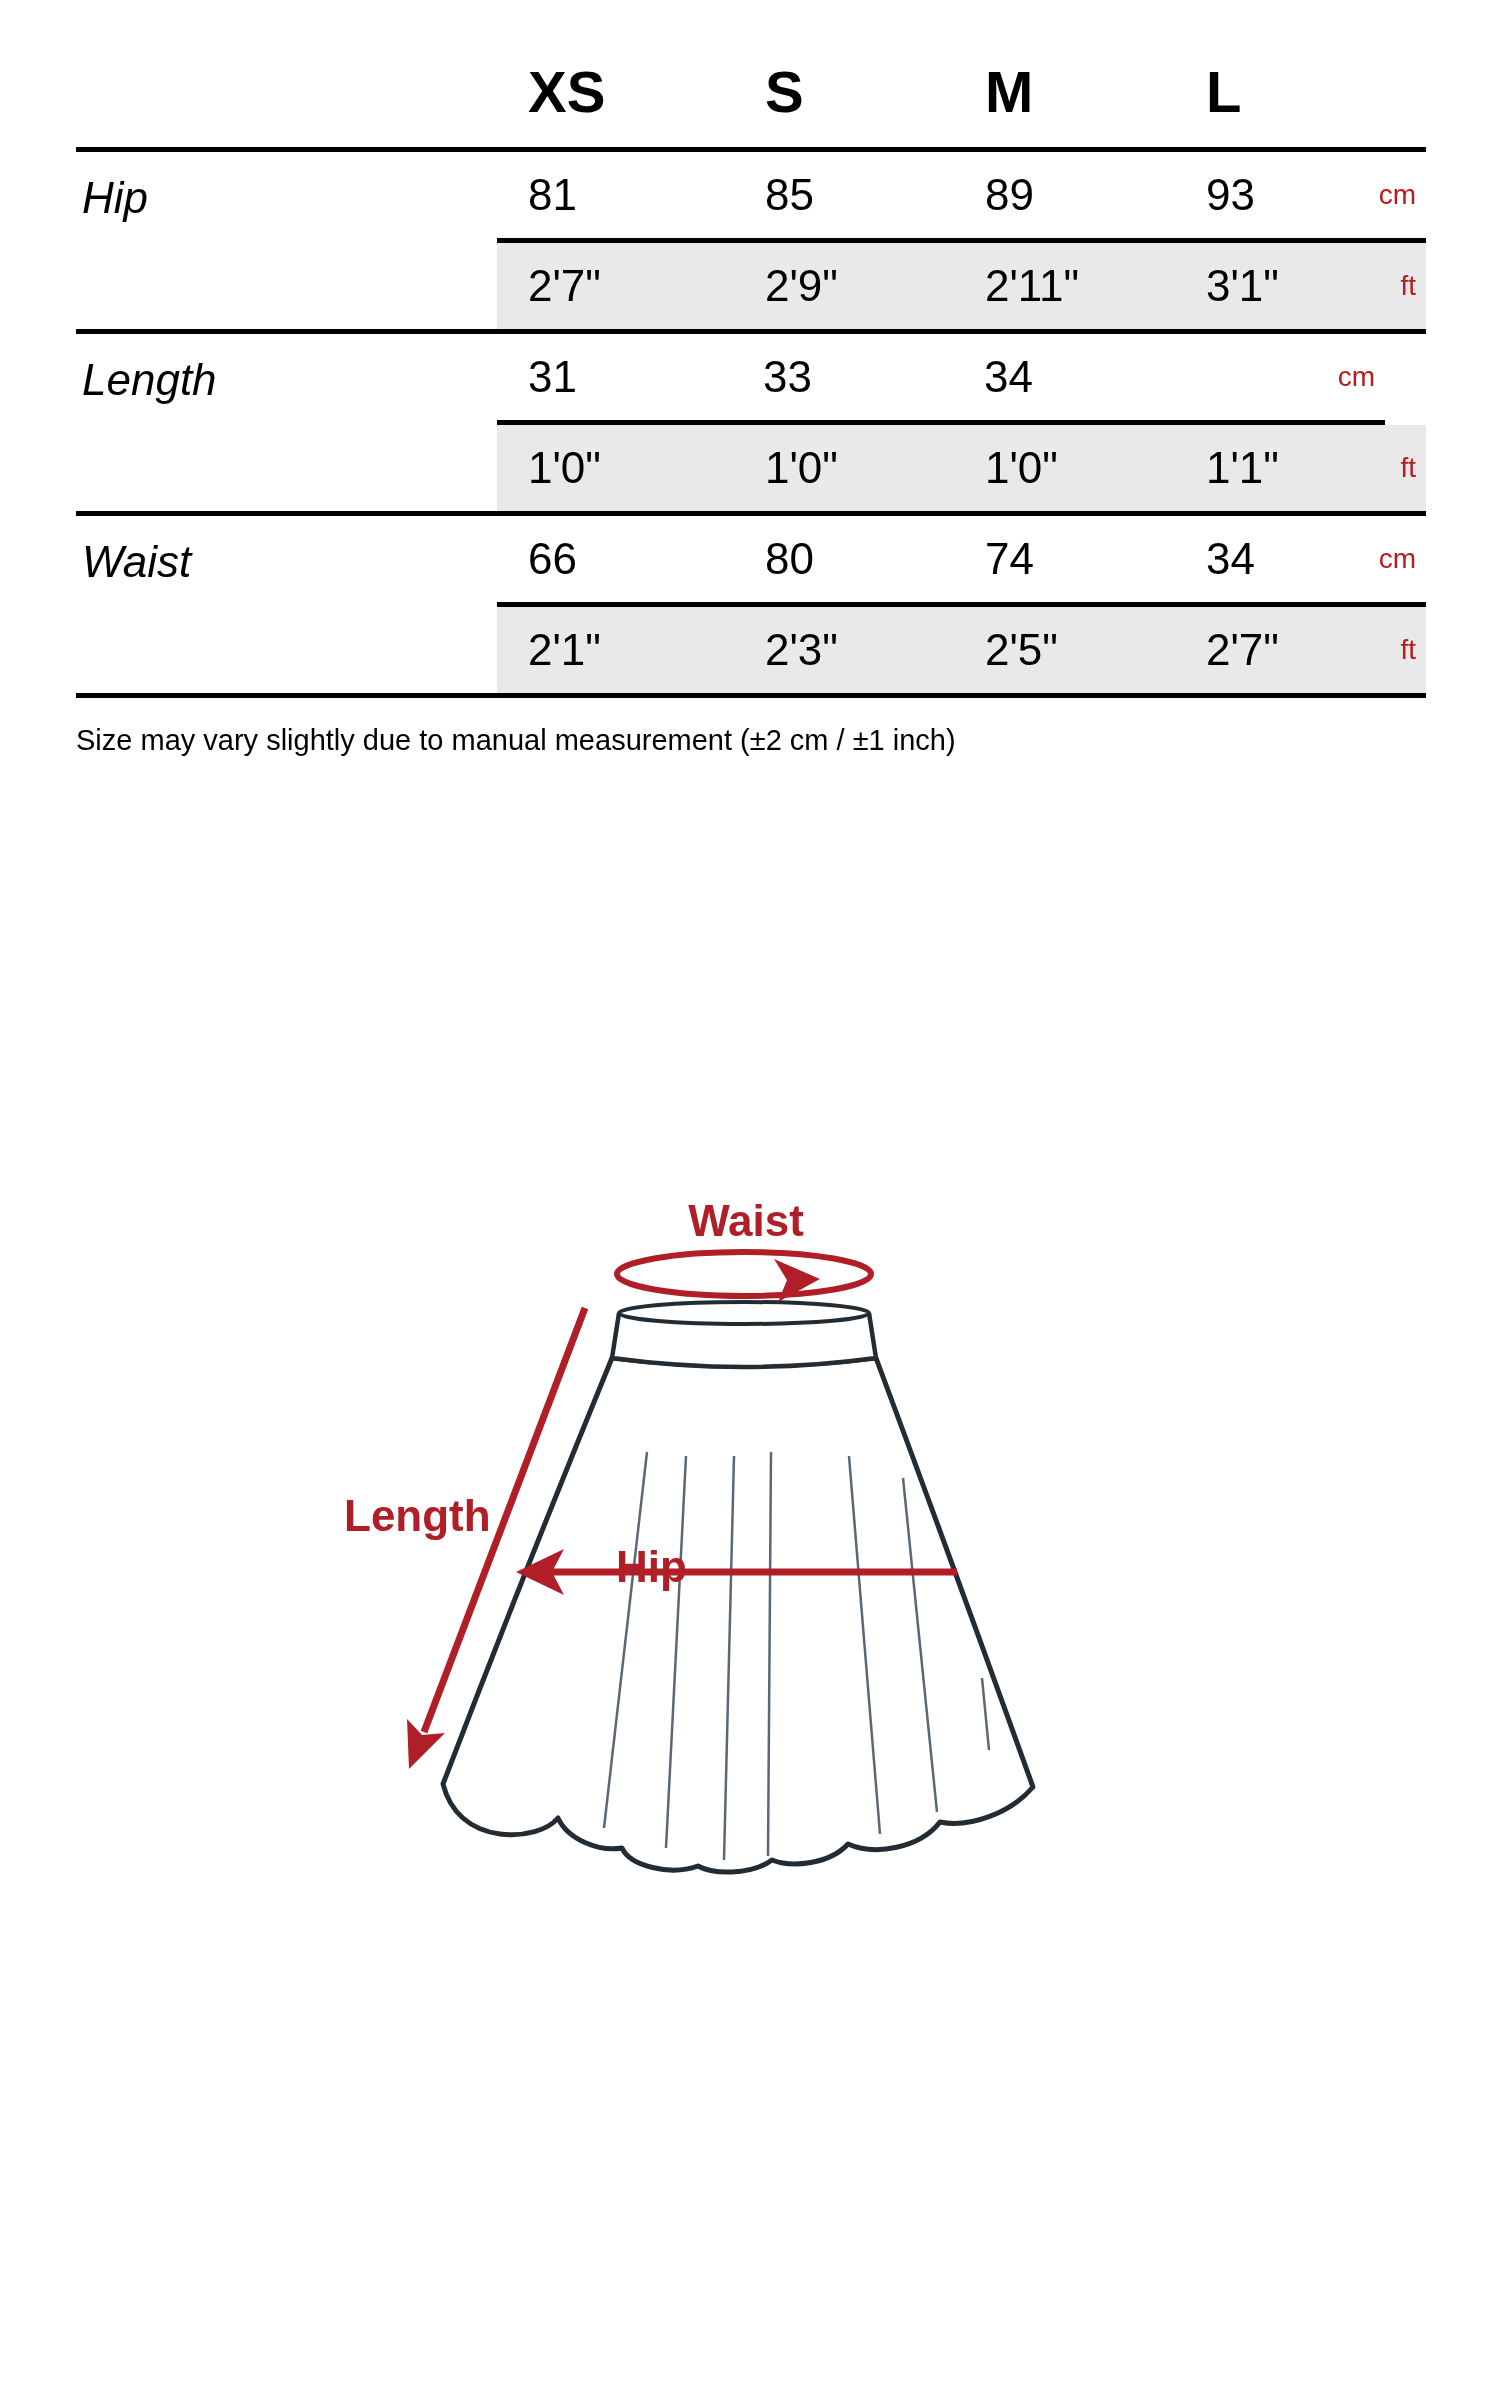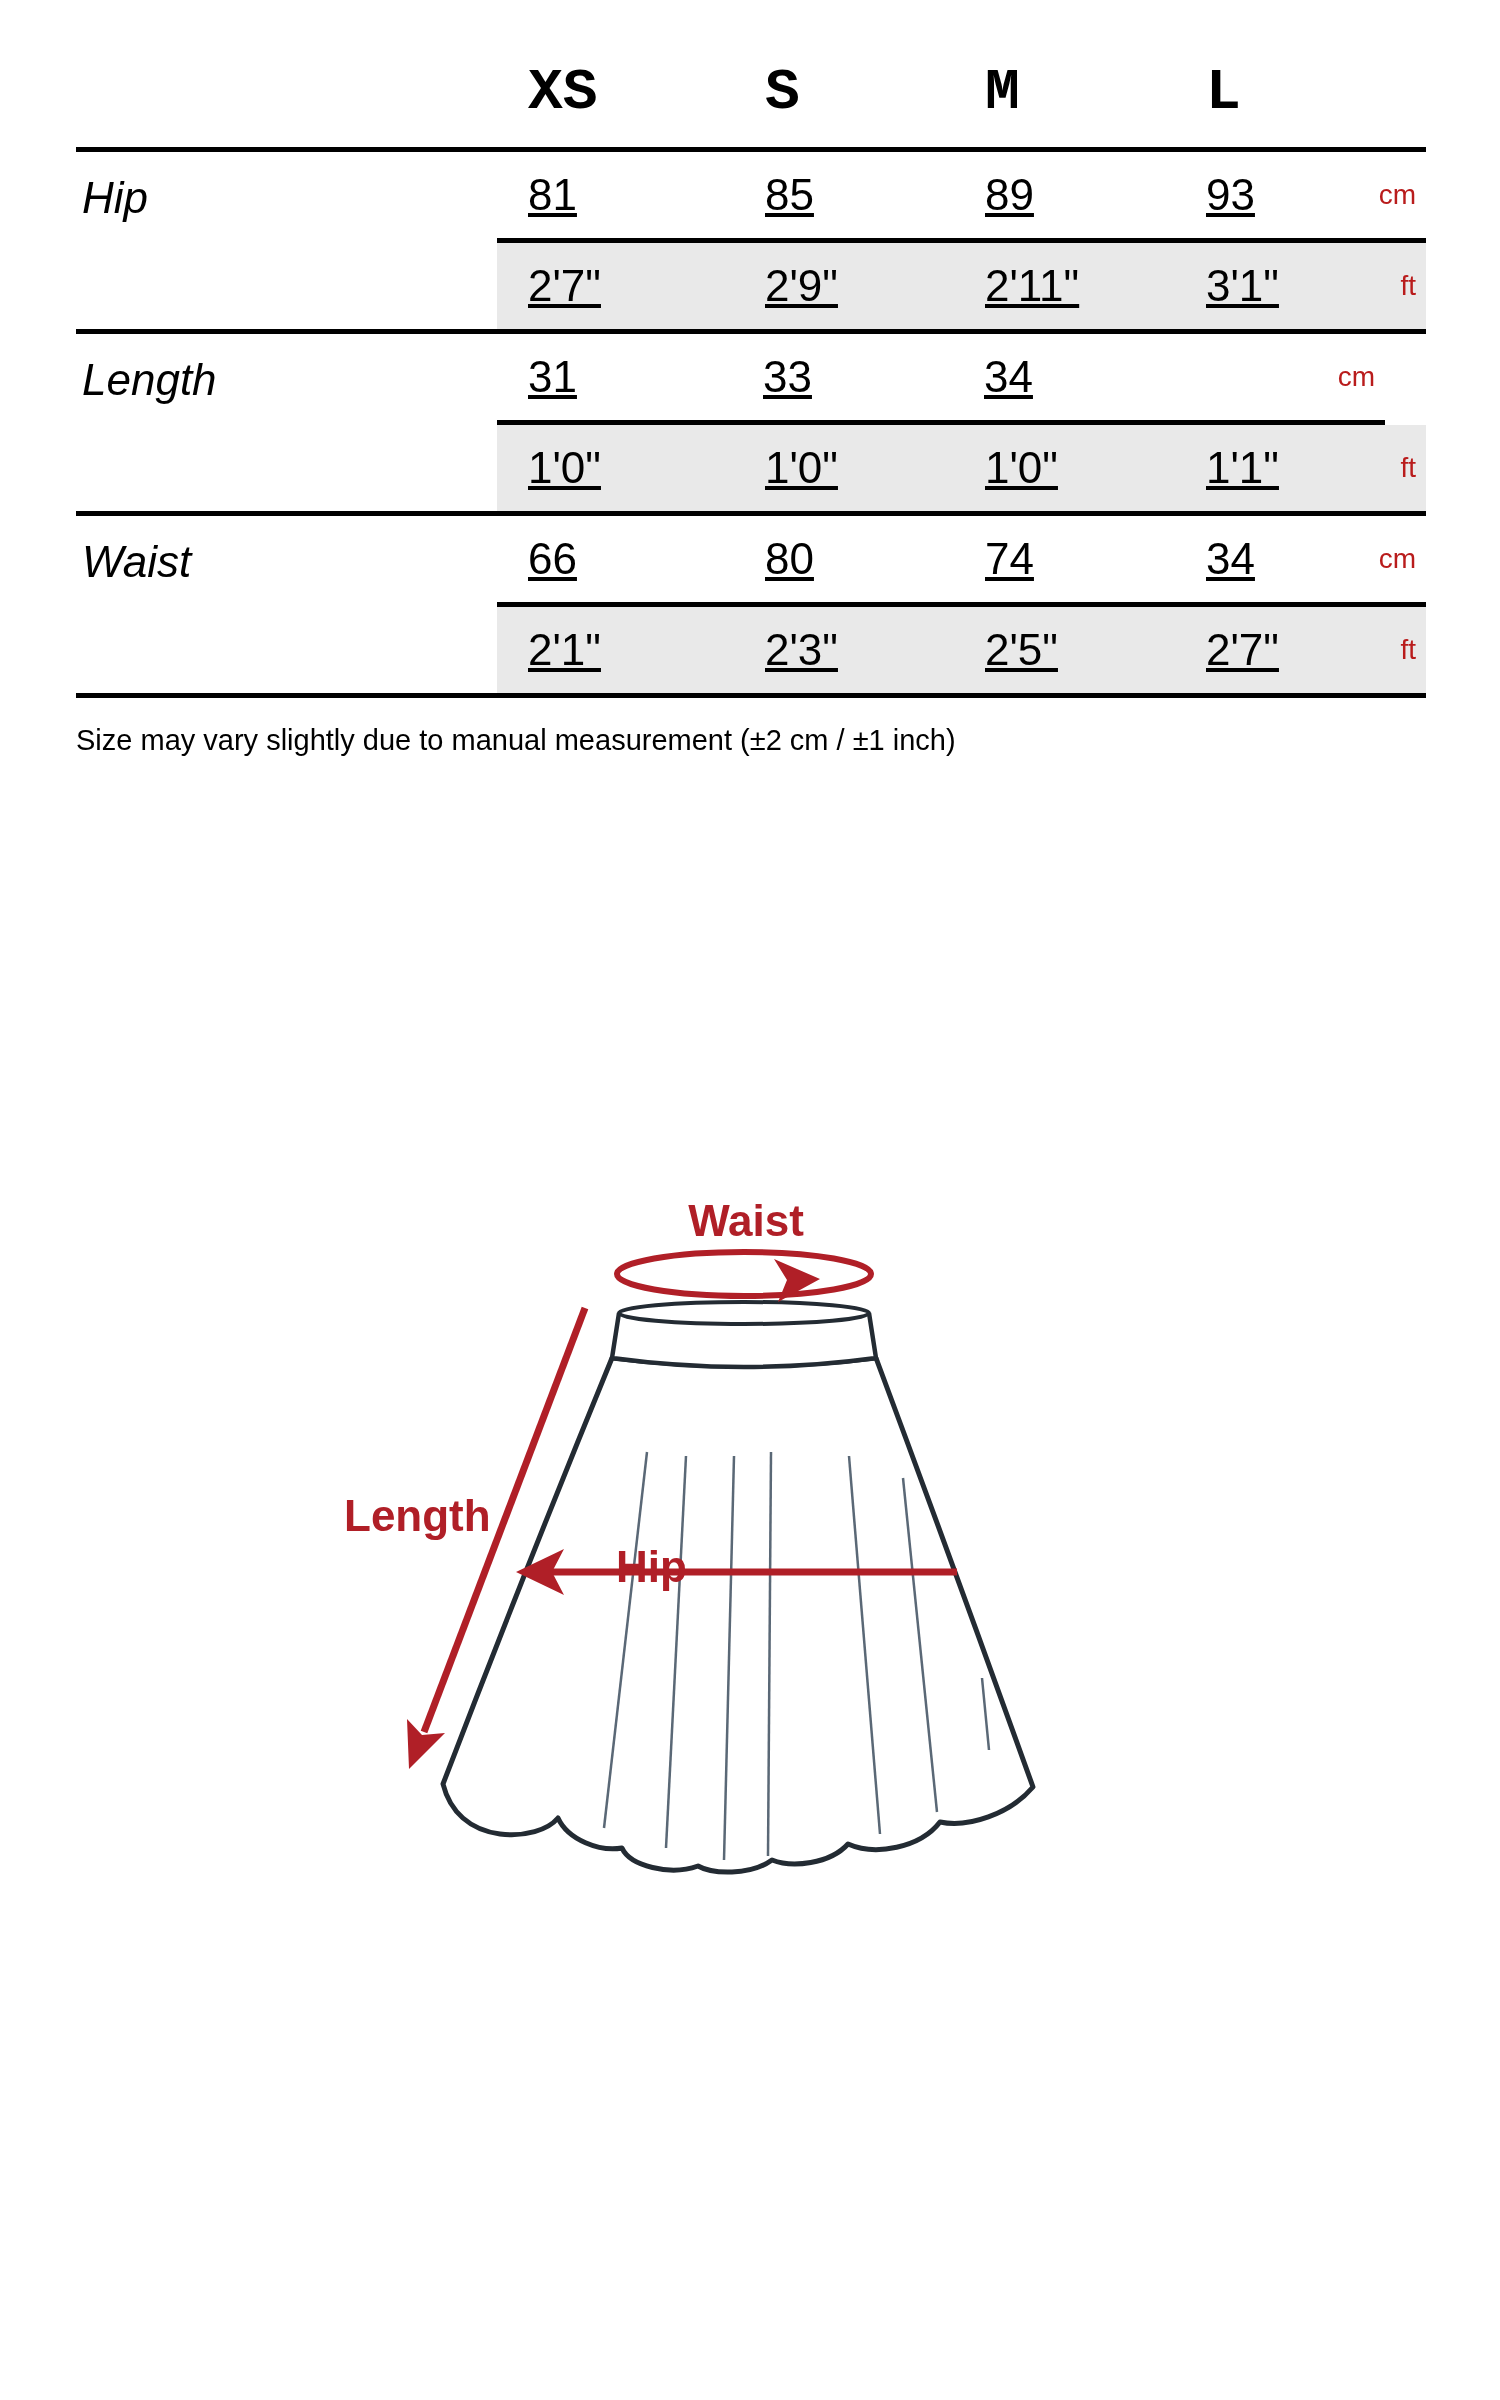--- a/index.html
+++ b/index.html
@@ -11,32 +11,32 @@
     position: relative;
     overflow: hidden;
   }
   .page { position: absolute; inset: 0; background: #fff; }
 
   
   .size-table { position: absolute; left: 76px; top: 0; width: 1350px; }
   .row { display: grid; grid-template-columns: 421px 222px 222px 222px 222px 41px; }
   .cell { display: flex; align-items: center; }
 
-  .thead { height: 152px; border-bottom: 5px solid #000; font-family: Liberation Mono, monospace; }
+  .thead { height: 152px; border-bottom: 5px solid #000; }
   .thead .cell { align-items: flex-end; padding-bottom: 22px; font-size: 58px; font-weight: bold; }
 
   .cm-row { height: 91px; }
   .cm-row .cell.data, .cm-row .cell.unit { border-bottom: 5px solid #000; }
   .ft-row { height: 86px; }
   .ft-row .cell.data, .ft-row .cell.unit { background: #e9e9e9; }
 
   .sep { height: 5px; background: #000; }
 
   .cell.label { font-style: italic; font-size: 44px; padding-left: 6px; }
-  .cell.data { font-size: 44px; text-decoration: underline; }
+  .cell.data { font-size: 44px; }
   .c1 { padding-left: 31px; }
   .c2 { padding-left: 46px; }
   .c3 { padding-left: 44px; }
   .c4 { padding-left: 43px; }
   .cell.unit { justify-content: flex-end; padding-right: 10px; font-size: 28px; color: #b91c1c; }
 
   .note { width: 1350px; margin-top: 26px; font-size: 29px; color: #000; }
 
   
   .diagram { position: absolute; left: 300px; top: 1150px; width: 800px; height: 770px; }

